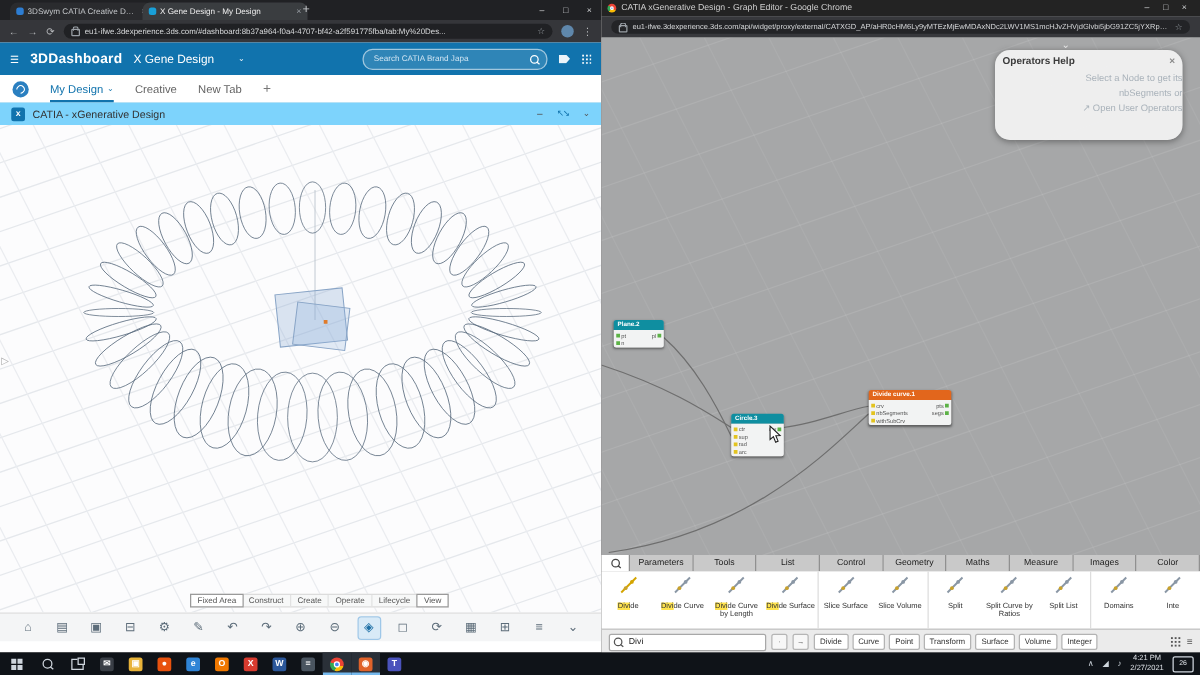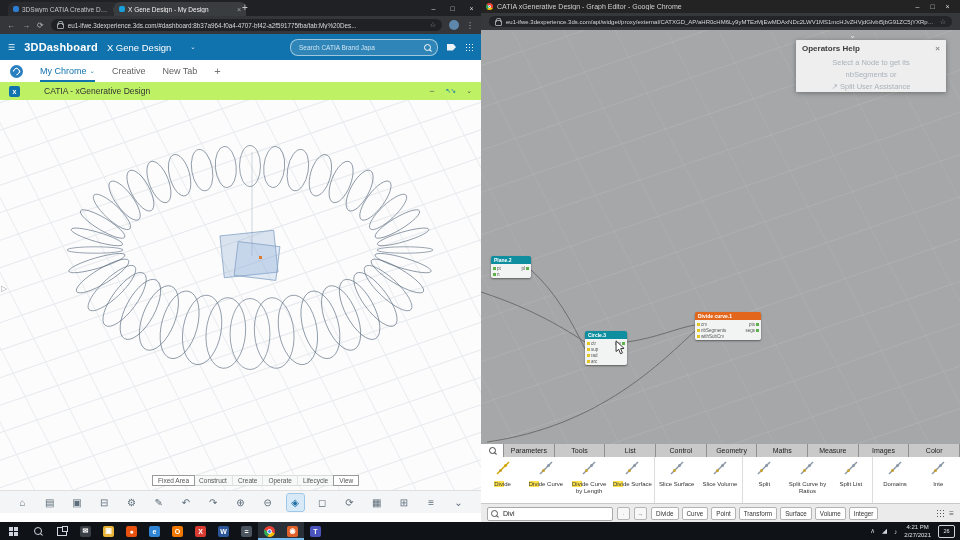--- a/index.html
+++ b/index.html
@@ -46,22 +46,22 @@
   .mag::after{content:"";position:absolute;width:3px;height:1px;background:currentColor;right:-2px;bottom:-1px;transform:rotate(40deg)}
   .tagic{width:9px;height:7px;background:rgba(255,255,255,.92);clip-path:polygon(0 0,65% 0,100% 50%,65% 100%,0 100%)}
   .gridic{width:8px;height:8px;background-image:radial-gradient(rgba(255,255,255,.95) .9px,transparent 1px);background-size:3px 3px}
   .navtabs{position:absolute;left:0;top:60px;right:0;height:22px;background:#fff;border-bottom:1px solid #e4e4e4;
            display:flex;align-items:center;padding:0 10px;gap:17px}
   .compass{width:13px;height:13px;border-radius:50%;background:#2a7fc0;position:relative;flex:0 0 auto}
   .compass::after{content:"";position:absolute;inset:3px;border-radius:50%;border:1.5px solid #fff;border-left-color:transparent;transform:rotate(-45deg)}
   .ntab{font-size:9px;color:#636363;display:flex;align-items:center;gap:3px;height:22px}
   .ntab.active{color:#1173ad;box-shadow:inset 0 -2px 0 #1173ad}
   .plus{font-size:11px;color:#777}
-  .wg-hd{position:absolute;left:0;top:82px;right:0;height:18px;background:#bef264;border-bottom:1px solid #ddd;
-         display:flex;align-items:center;padding:0 9px;gap:24px}
+  .wg-hd{position:absolute;left:0;top:82px;right:0;height:18px;background:#7dd3fc;border-bottom:1px solid #ddd;
+         display:flex;align-items:center;padding:0 9px;gap:6px}
   .wg-ic{width:11px;height:11px;border-radius:2px;background:#1173ad;color:#fff;font-size:7px;display:flex;
          align-items:center;justify-content:center;font-weight:bold}
   .wg-title{font-size:8.5px;color:#333}
   .wg-ctl{margin-left:auto;display:flex;gap:11px;align-items:center;color:#555}
   .viewport{position:absolute;left:0;top:100px;width:481px;height:390px;background:#fcfcfd;overflow:hidden}
   #vp-svg{position:absolute;left:0;top:0}
   .edge-arrow{position:absolute;left:1px;top:184px;font-size:8px;color:#a8a8a8}
   .view-tabs{position:absolute;left:152px;bottom:4px;display:flex;background:#f7f8f8;border:1px solid #dcdcdc}
   .vtab{font-size:6.5px;color:#555;padding:1px 5px;border-right:1px solid #e2e2e2;white-space:nowrap}
   .vtab.boxed{background:#fff;border:1px solid #9a9a9a;margin:-1px -1px -1px -1px}
@@ -79,25 +79,25 @@
   .r-title-text{overflow:hidden;text-overflow:ellipsis}
   .r-ctl{margin-left:auto;display:flex;color:#d6d8da}
   .r-ctl span{width:15px;text-align:center;font-size:7px}
   .r-bar{position:absolute;top:13px;left:0;right:0;height:17px;background:#37383c;display:flex;align-items:center;padding:0 8px;gap:5px}
   .urlpill2{flex:1;height:11px;background:#232427;border-radius:6px;color:#d4d6d8;font-size:6px;display:flex;
             align-items:center;gap:4px;padding:0 6px;overflow:hidden;white-space:nowrap}
   .gcanvas{position:absolute;left:0;top:30px;width:479px;height:414px;background:#a6a7a8;overflow:hidden}
   #graph-svg{position:absolute;left:0;top:0}
   #nodes-layer{position:absolute;inset:0}
   .help-chevron{position:absolute;top:1px;right:104px;color:#eee;font-size:8px}
-  .help-panel{position:absolute;top:10px;right:14px;width:150px;height:52px;background:rgba(243,243,243,.93);
-              box-shadow:0 1px 5px rgba(0,0,0,.35);border-radius:1px}
+  .help-panel{position:absolute;top:10px;right:14px;width:150px;height:72px;background:rgba(243,243,243,.93);
+              box-shadow:0 1px 5px rgba(0,0,0,.35);border-radius:12px}
   .hp-head{display:flex;align-items:center;padding:4px 6px 2px;font-size:8px;font-weight:bold;color:#3c3c3c}
   .hp-close{margin-left:auto;color:#8a8a8a;font-size:8px}
-  .hp-body{text-align:center;font-size:7.5px;color:#a9b2ba;line-height:1.6;padding-top:2px}
+  .hp-body{text-align:right;font-size:7.5px;color:#a9b2ba;line-height:1.6;padding-top:2px}
   .gnode{position:absolute;box-shadow:0 1px 2px rgba(0,0,0,.45);border-radius:2px}
   .gn-head{height:8px;color:#fff;font-size:5px;font-weight:bold;display:flex;align-items:center;padding:0 3px;
            border-radius:2px 2px 0 0;white-space:nowrap;overflow:hidden}
   .gn-body{background:#f2f3f3;border-radius:0 0 2px 2px;padding:1px 0}
   .gn-row{display:flex;align-items:center;justify-content:space-between;height:6px;padding:0 2px;color:#555;font-size:4.5px}
   .pin{width:3px;height:3px;display:inline-block}
   .gn-in{display:flex;align-items:center;gap:1px}
   .gn-out{display:flex;align-items:center;gap:1px;margin-left:auto}
   .cursor{position:absolute;left:134px;top:310px}
   .ptabs{position:absolute;left:0;top:444px;right:0;height:13px;background:#7c7c7c;display:flex}
@@ -185,21 +185,21 @@
       <div class="bh-search">
         <input placeholder="Search CATIA Brand Japa" style="">
         <span class="mag"></span>
       </div>
       <span class="tagic"></span>
       <span class="gridic"></span>
     </div>
     <div class="navtabs">
       <span class="compass"></span>
       <span class="ntab active">
-        <span>My Chrome</span>
+        <span>My Design</span>
         <span class="chev" style="color:#1173ad">⌄</span>
       </span>
       <span class="ntab">
         <span>Creative</span>
       </span>
       <span class="ntab">
         <span>New Tab</span>
       </span>
       <span class="plus">+</span>
     </div>
@@ -630,21 +630,21 @@
         </div>
       <span class="help-chevron">⌄</span>
       <div class="help-panel">
         <div class="hp-head">
           <span>Operators Help</span>
           <span class="hp-close">×</span>
         </div>
         <div class="hp-body">
           <div>Select a Node to get its</div>
           <div>nbSegments or</div>
-          <div>↗ <span>Split User Assistance</span></div>
+          <div>↗ <span>Open User Operators</span></div>
         </div>
       </div>
       <svg class="cursor" viewBox="0 0 12 18" width="11" height="16">
         <path d="M1,1 L1,13 L4,10.5 L6,15.5 L8.2,14.5 L6.2,9.7 L10,9.5 Z" fill="#fff" stroke="#222" stroke-width="1"></path>
       </svg>
     </div>
     <div class="ptabs" id="panel-tabs">
       <div class="ptab search active">
           <span class="mag" style="color:#444"></span>
         </div>

